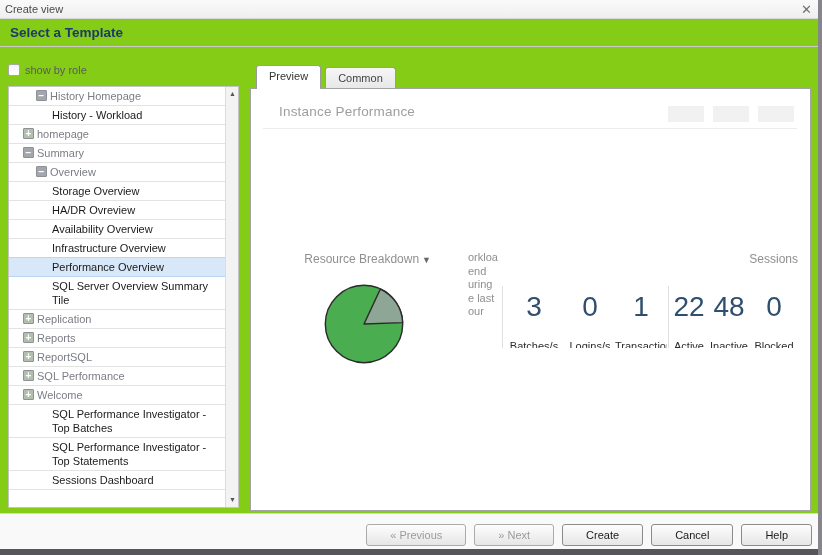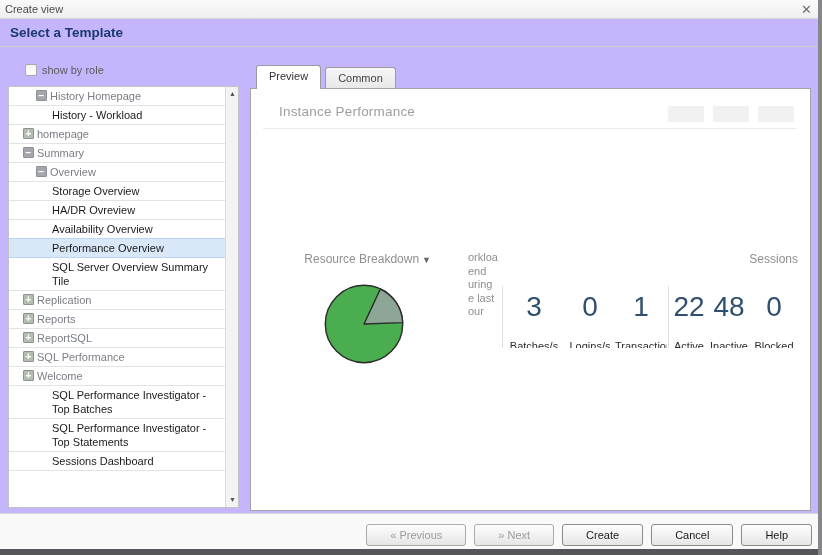--- a/index.html
+++ b/index.html
@@ -1,29 +1,29 @@
 <!DOCTYPE html>
 <html><head>
 <meta charset="utf-8">
 <style>
   html,body{margin:0;padding:0;background:#e9e9e9;}
   *{box-sizing:border-box;font-family:"Liberation Sans",sans-serif;}
-  #dialog{position:relative;width:822px;height:555px;background:#c4b5fd;overflow:hidden;}
+  #dialog{position:relative;width:822px;height:555px;background:#84cc16;overflow:hidden;}
 
   
   .titlebar{position:absolute;left:0;top:0;width:822px;height:19px;
     background:linear-gradient(#fafafa,#efefef);border-bottom:1px solid #d8d8d8;}
   .titlebar .ttl{position:absolute;left:5px;top:3px;font-size:11px;color:#4a4a4a;}
   .close-x{position:absolute;right:10px;top:2px;font-size:13px;color:#6f6f6f;cursor:pointer;line-height:15px;}
 
   .heading{position:absolute;left:10px;top:25px;font-size:13.5px;font-weight:bold;color:#1c3a6b;}
   .hr1{position:absolute;left:0;top:46px;width:822px;border-top:1px solid #cccccc;}
 
   
-  .checkrow{position:absolute;left:8px;top:64px;display:flex;align-items:center;margin-left:17px;}
+  .checkrow{position:absolute;left:8px;top:64px;display:flex;align-items:center;}
   .cb{width:12px;height:12px;border:1px solid #a9a9a9;border-radius:2px;background:linear-gradient(#f4f4f4,#ffffff);}
   .cblabel{margin-left:5px;font-size:11px;color:#5b5b5b;}
 
   
   .treebox{position:absolute;left:8px;top:86px;width:231px;height:422px;border:1px solid #c3c3c3;background:#fff;display:flex;}
   .treerows{flex:1;overflow:hidden;}
   .trow{position:relative;border-bottom:1px solid #e3e3e3;padding:2px 4px 2px 10px;min-height:18px;
     font-size:11px;line-height:14px;display:flex;align-items:flex-start;cursor:pointer;}
   .trow.sel{background:#d9e8f9;border-top:1px solid #bcd5f0;border-bottom:1px solid #bcd5f0;margin-top:-1px;}
   .tico{flex:0 0 auto;width:11px;height:11px;margin:1px 3px 0 0;border:1px solid #8e9196;border-radius:1px;
@@ -122,20 +122,23 @@
         </div>
         <div class="trow" style="padding-left: 43px;">
           <span class="tlabel l">Storage Overview</span>
         </div>
         <div class="trow" style="padding-left: 43px;">
           <span class="tlabel l">HA/DR Ovreview</span>
         </div>
         <div class="trow" style="padding-left: 43px;">
           <span class="tlabel l">Availability Overview</span>
         </div>
+        <div class="trow" style="padding-left: 43px;">
+          <span class="tlabel l">Infrastructure Overview</span>
+        </div>
         <div class="trow sel" style="padding-left: 43px;">
           <span class="tlabel l">Performance Overview</span>
         </div>
         <div class="trow" style="padding-left: 43px;">
           <span class="tlabel l">SQL Server Overview Summary Tile</span>
         </div>
         <div class="trow" style="padding-left: 14px;">
           <span class="tico plus">+</span>
           <span class="tlabel g">Replication</span>
         </div>

